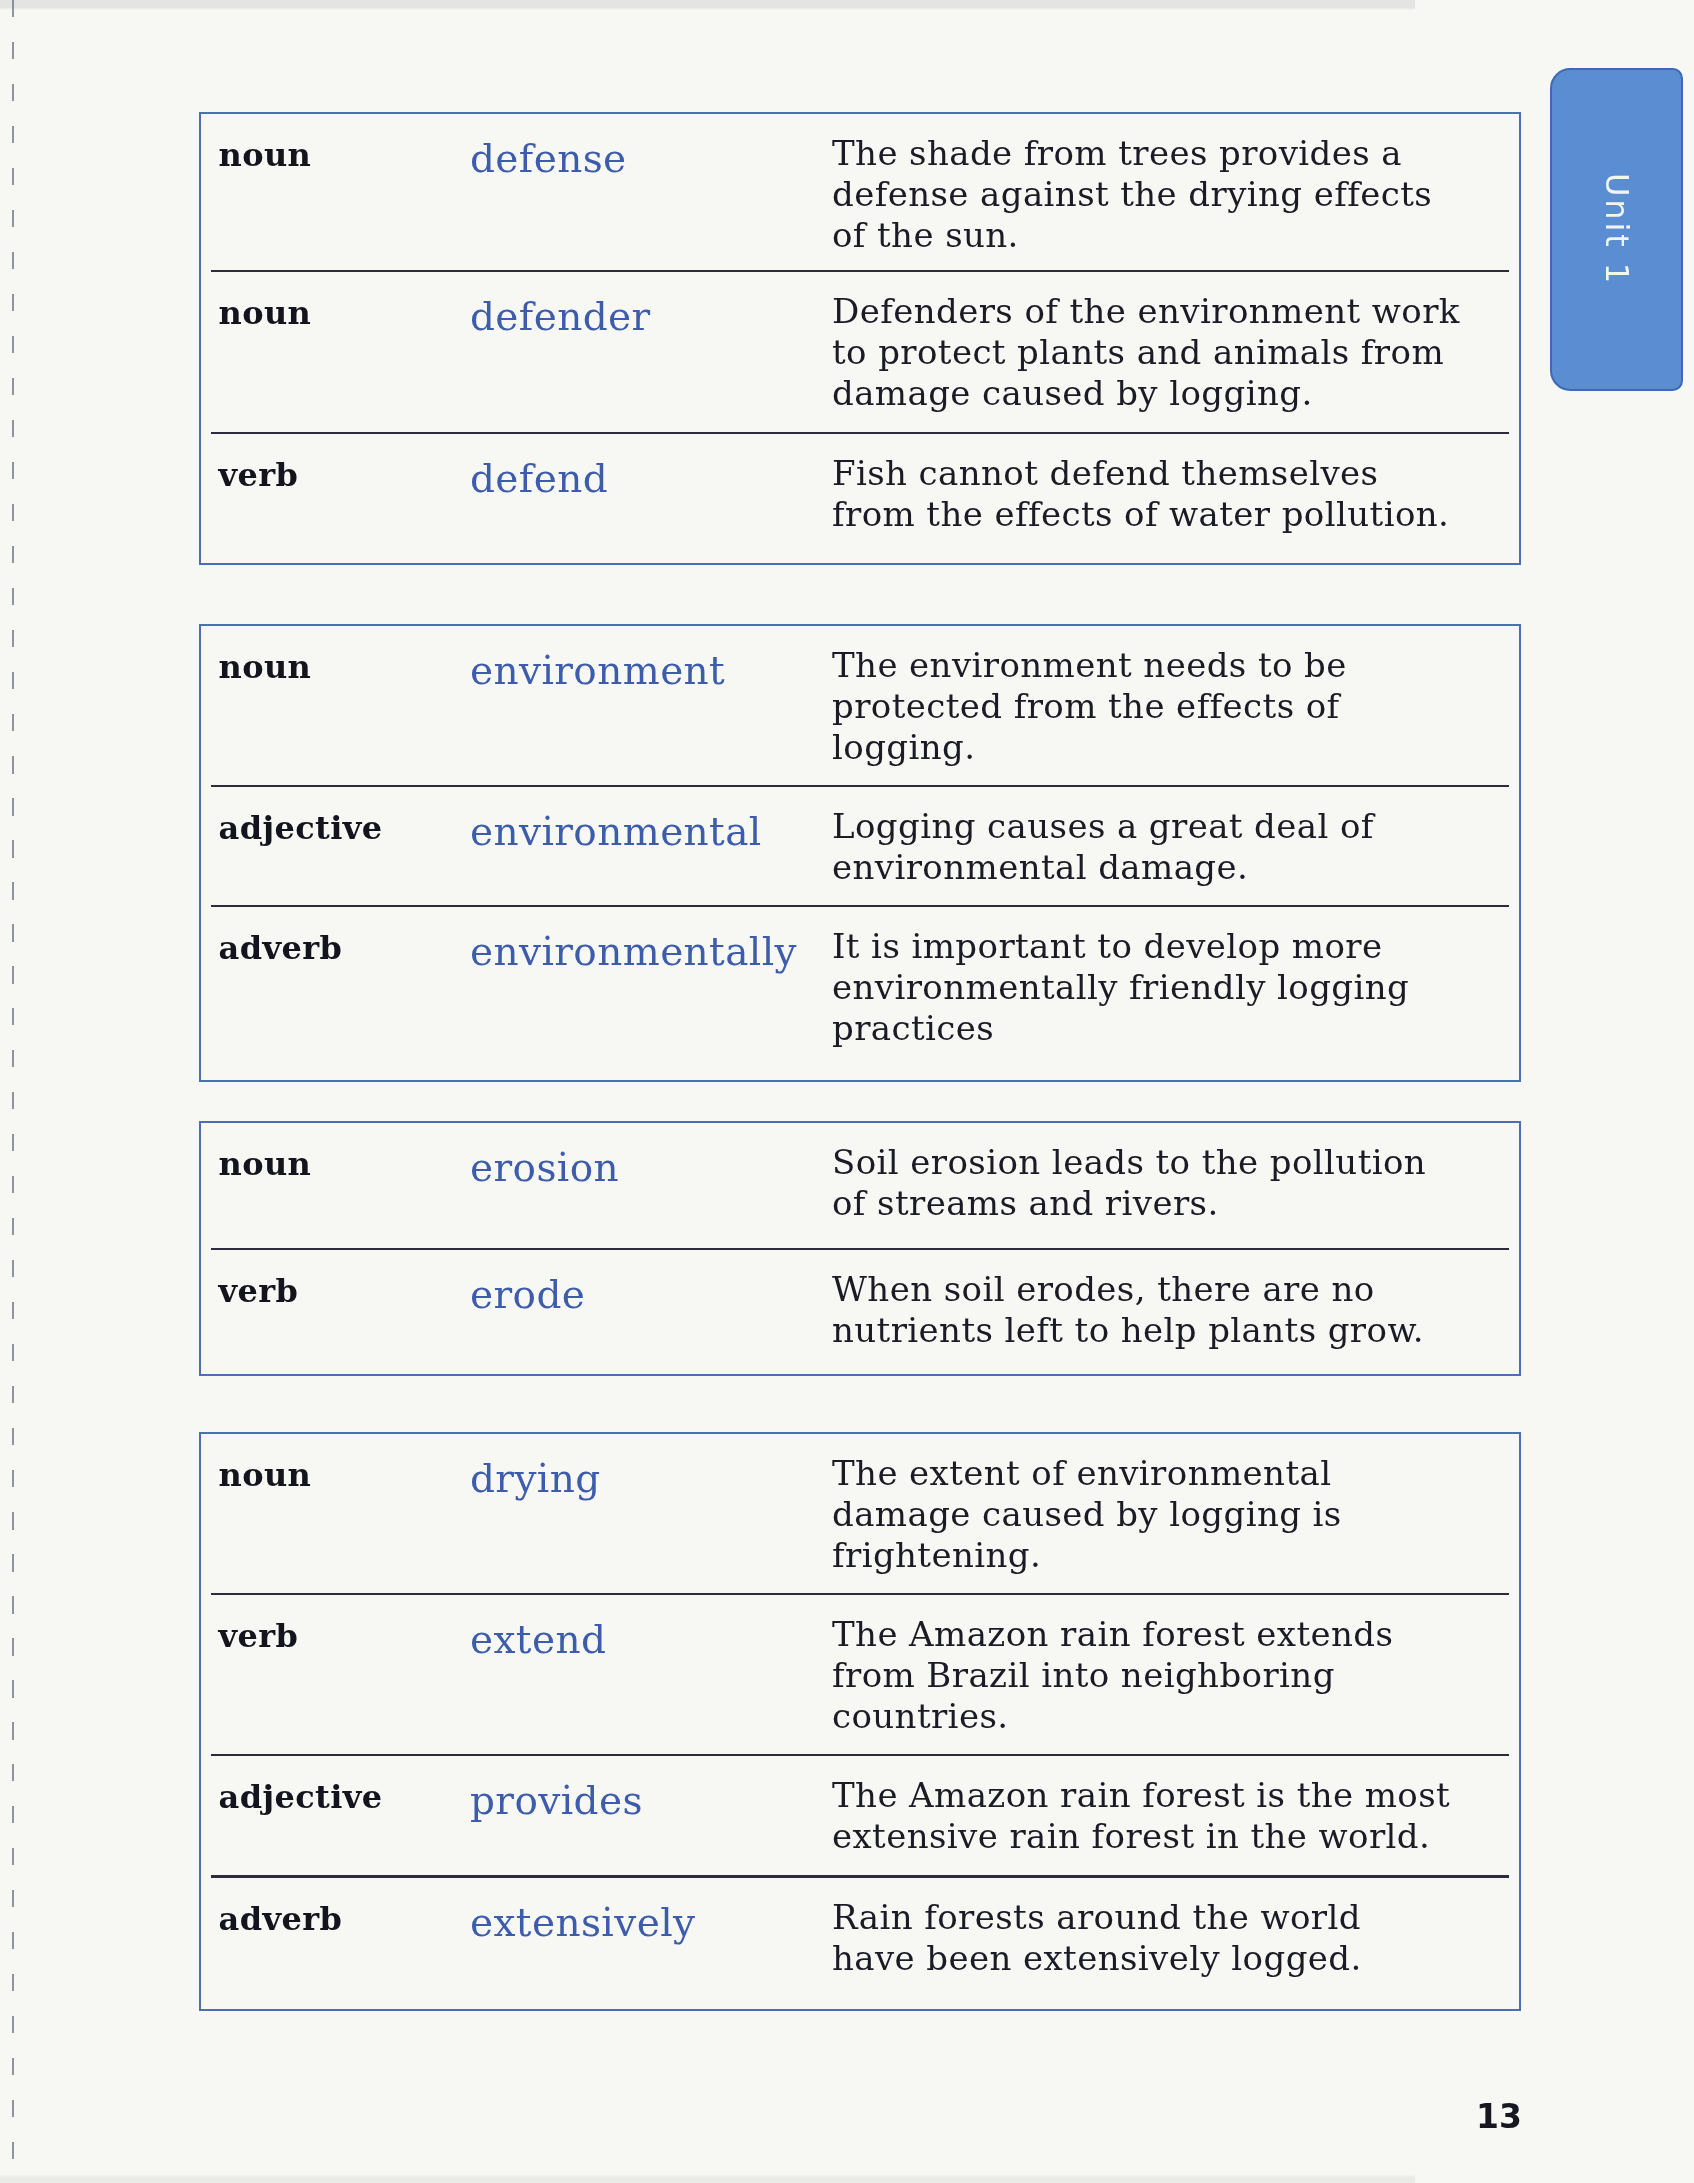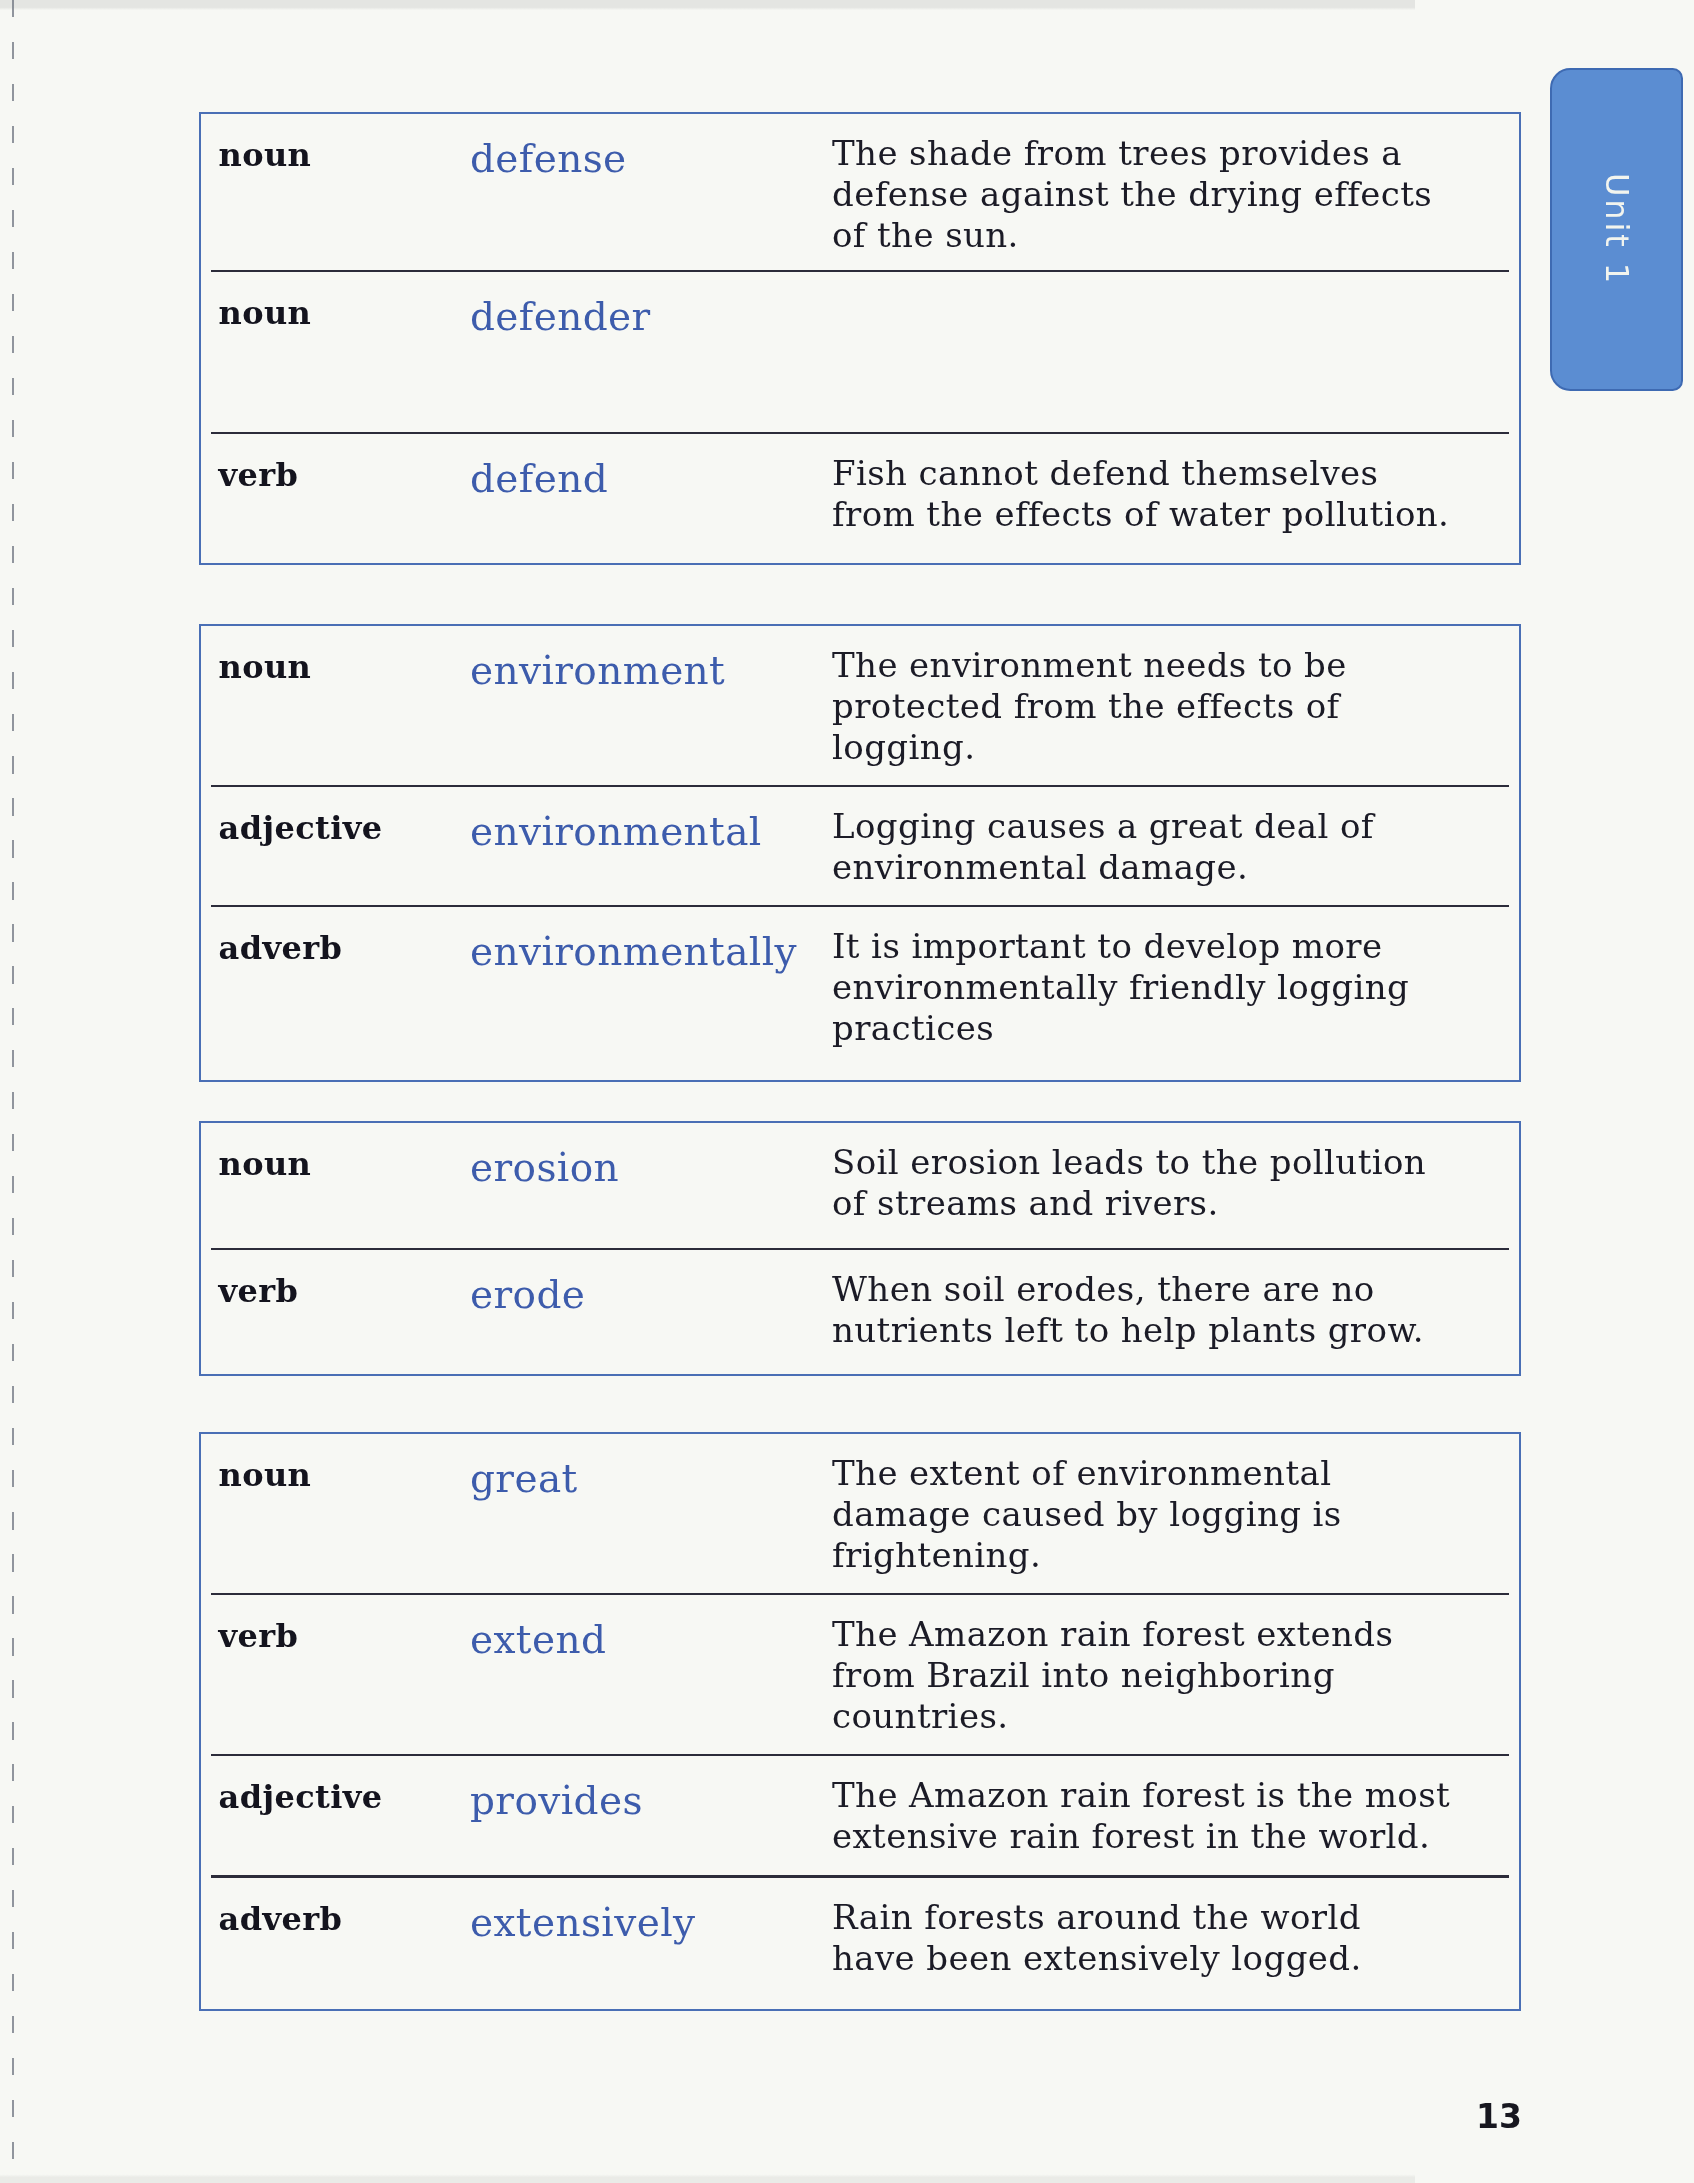--- a/index.html
+++ b/index.html
@@ -139,20 +139,23 @@
       <div class="cell-pos">noun</div>
       <div class="cell-word">defense</div>
       <div class="cell-ex">The shade from trees provides a
 defense against the drying effects
 of the sun.</div>
     </div>
     <div class="sep"></div>
     <div class="row r2">
       <div class="cell-pos">noun</div>
       <div class="cell-word">defender</div>
+      <div class="cell-ex">Defenders of the environment work
+to protect plants and animals from
+damage caused by logging.</div>
     </div>
     <div class="sep"></div>
     <div class="row grow">
       <div class="cell-pos">verb</div>
       <div class="cell-word">defend</div>
       <div class="cell-ex">Fish cannot defend themselves
 from the effects of water pollution.</div>
     </div>
   </div>
 
@@ -193,21 +196,21 @@
       <div class="cell-pos">verb</div>
       <div class="cell-word">erode</div>
       <div class="cell-ex">When soil erodes, there are no
 nutrients left to help plants grow.</div>
     </div>
   </div>
 
   <div class="word-table t4">
     <div class="row r1">
       <div class="cell-pos">noun</div>
-      <div class="cell-word">great</div>
+      <div class="cell-word">drying</div>
       <div class="cell-ex">The extent of environmental
 damage caused by logging is
 frightening.</div>
     </div>
     <div class="sep"></div>
     <div class="row r2">
       <div class="cell-pos">verb</div>
       <div class="cell-word">extend</div>
       <div class="cell-ex">The Amazon rain forest extends
 from Brazil into neighboring

